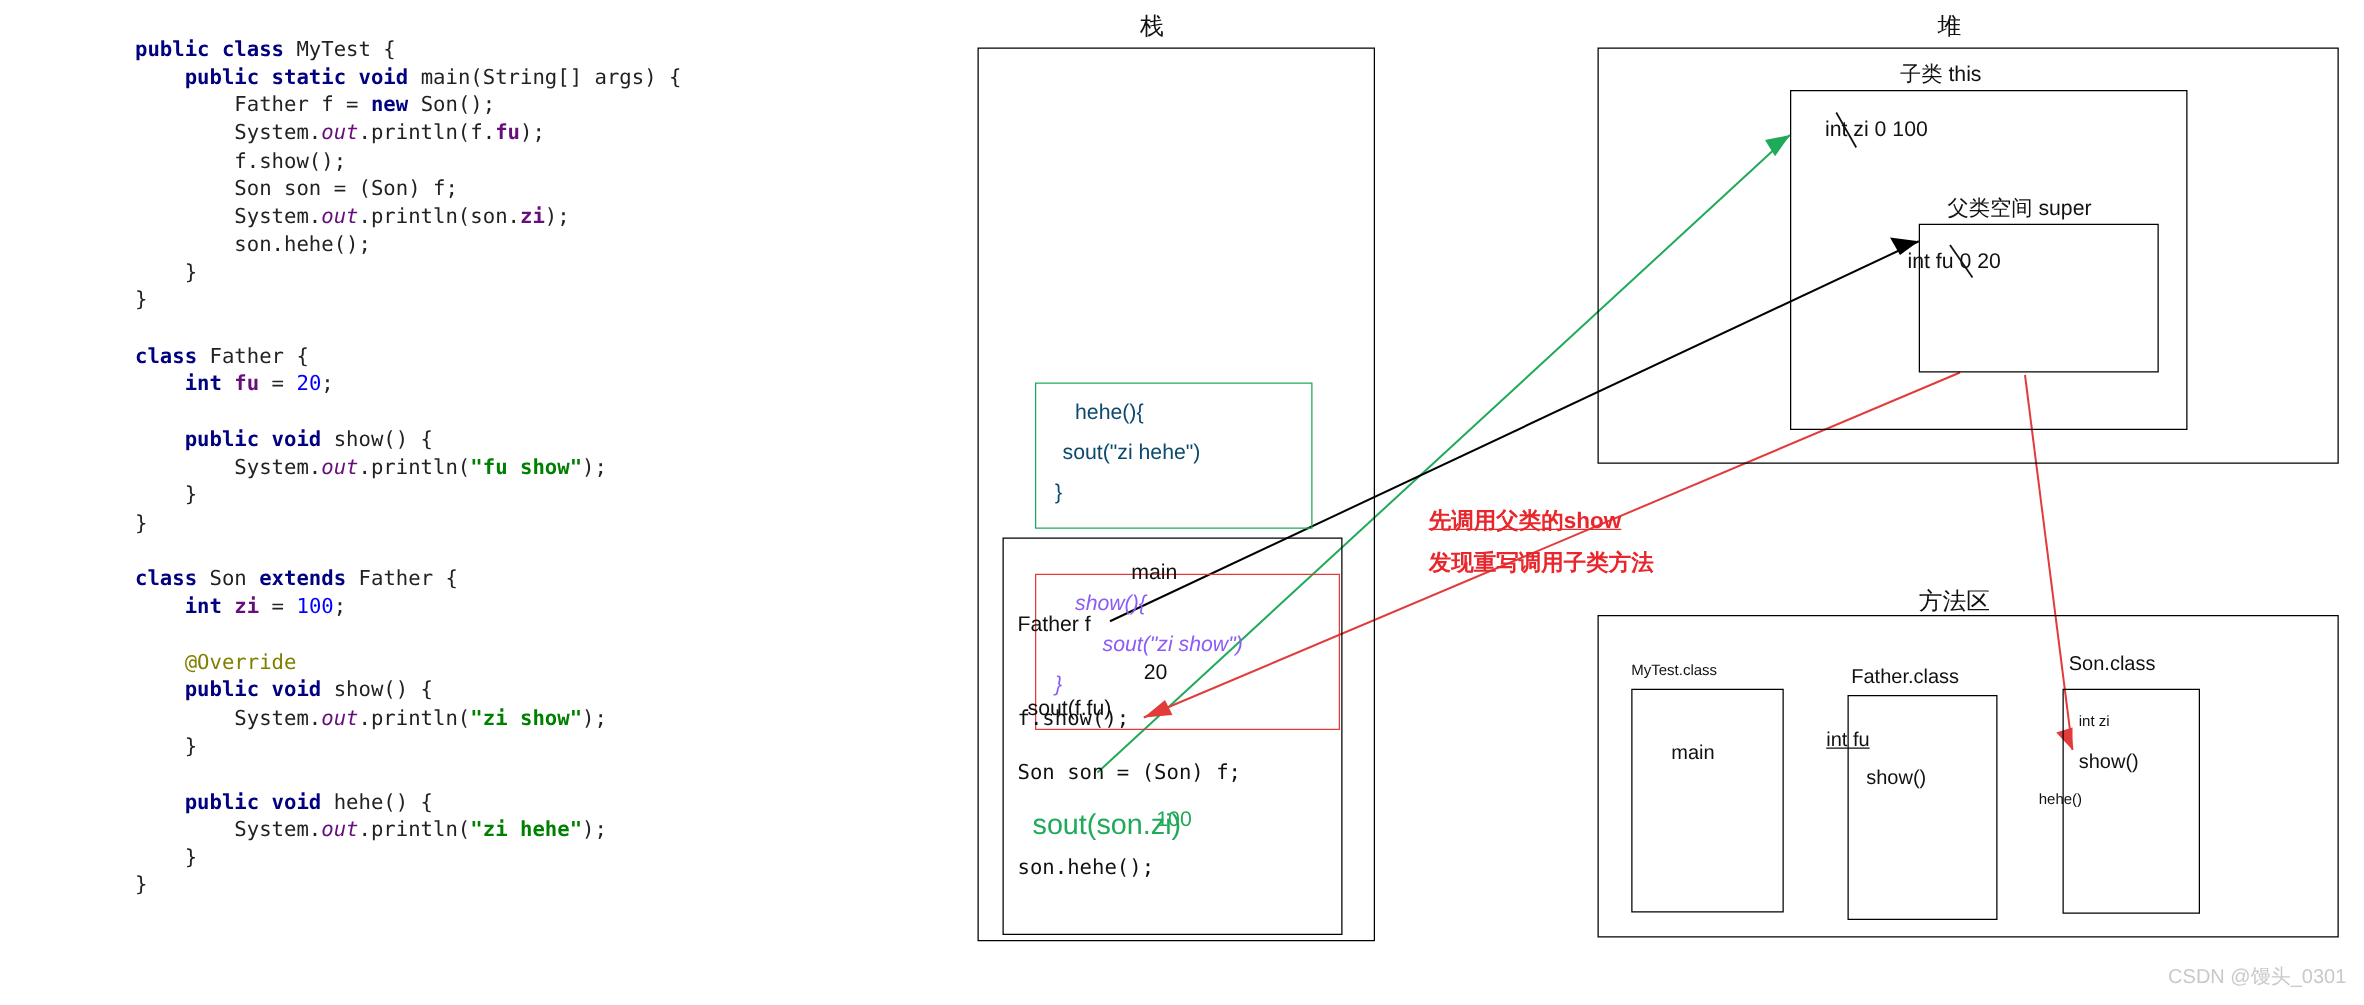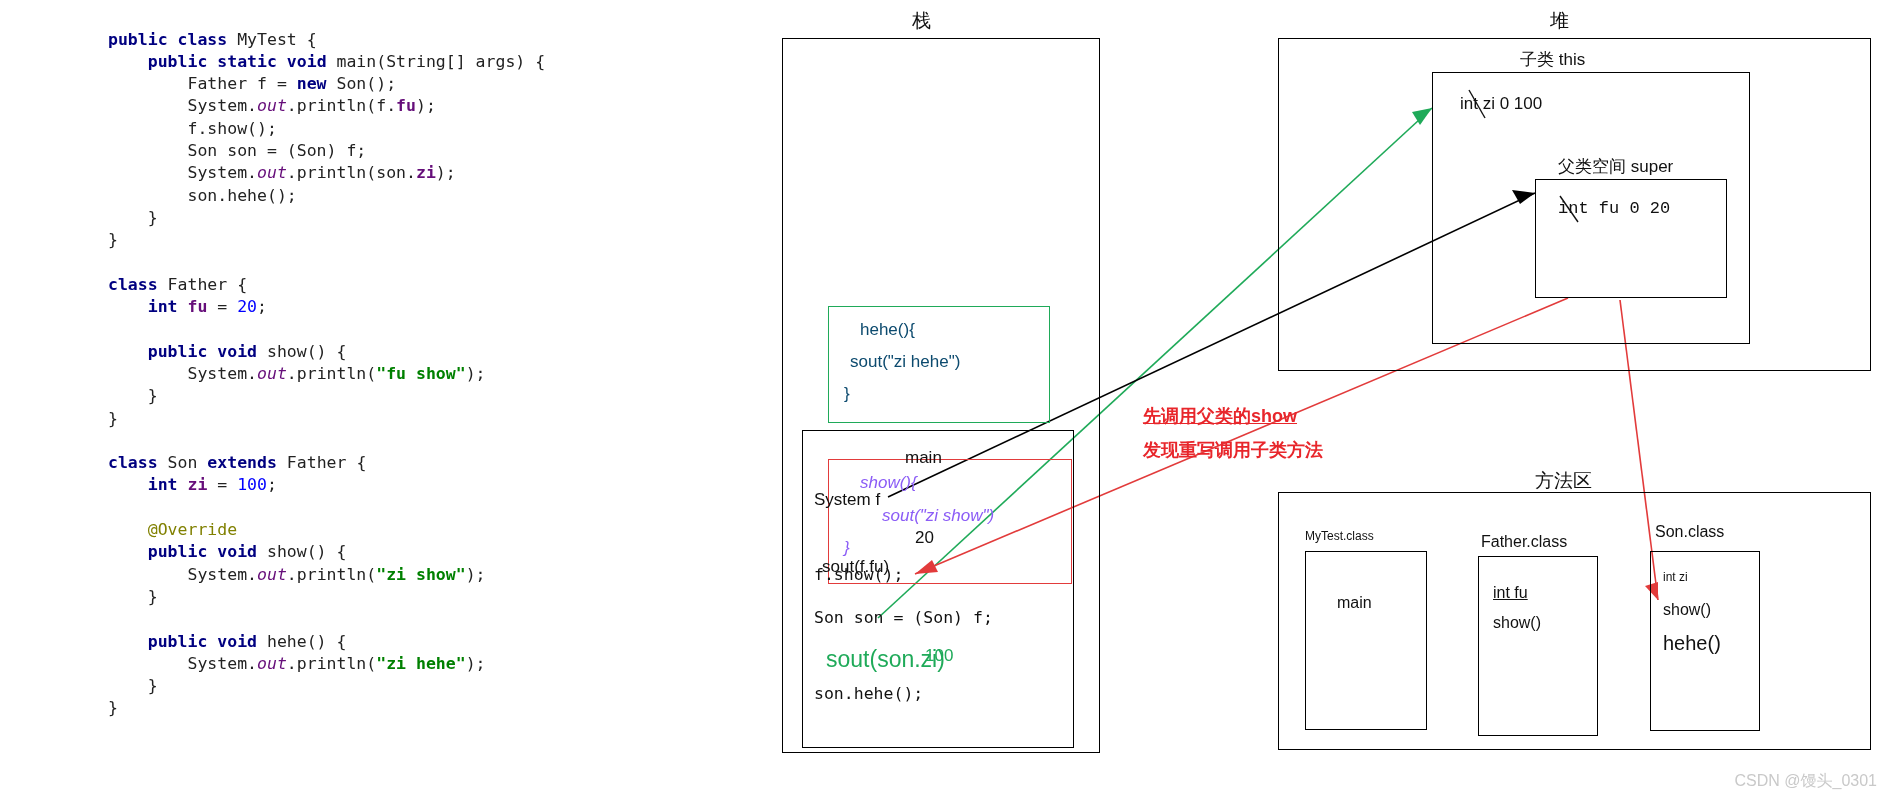--- a/index.html
+++ b/index.html
@@ -109,44 +109,44 @@
   
   #heap-area  { left: 518px; top: 38px;  width: 593px; height: 333px; }
   #heap-title { left: 790px; top: 8px;   font-size: 19px; }
 
   #this-box   { left: 672px; top: 72px;  width: 318px; height: 272px; }
   #this-title { left: 760px; top: 48px;  font-size: 17px; }
   #this-zi    { left: 700px; top: 94px;  font-size: 17px; }
 
   #super-box   { left: 775px; top: 179px; width: 192px; height: 119px; }
   #super-title { left: 798px; top: 155px; font-size: 17px; }
-  #super-fu    { left: 798px; top: 199px; font-size: 17px; font-family: Liberation Mono, monospace; }
+  #super-fu    { left: 766px; top: 199px; font-size: 17px; }
 
   
   #note-1 { left: 383px; top: 404px; font-size: 18px; font-weight: bold; color:#e8262b;text-decoration:underline; }
   #note-2 { left: 383px; top: 438px; font-size: 18px; font-weight: bold; color:#e8262b; }
 
   
   #method-area  { left: 518px; top: 492px; width: 593px; height: 258px; }
   #method-title { left: 775px; top: 468px; font-size: 19px; }
 
   #mytest-box   { left: 545px; top: 551px; width: 122px; height: 179px; }
   #mytest-title { left: 545px; top: 529px; font-size: 12px; }
   #mytest-main  { left: 577px; top: 594px; font-size: 16px; }
 
   #father-box   { left: 718px; top: 556px; width: 120px; height: 180px; }
   #father-title { left: 721px; top: 533px; font-size: 16px; }
-  #father-fu    { left: 733px; top: 584px; font-size: 16px; text-decoration: underline; }
+  #father-fu    { left: 701px; top: 584px; font-size: 16px; text-decoration: underline; }
   #father-show  { left: 733px; top: 614px; font-size: 16px; }
 
   #son-box      { left: 890px; top: 551px; width: 110px; height: 180px; }
   #son-title    { left: 895px; top: 523px; font-size: 16px; }
   #son-zi       { left: 903px; top: 570px; font-size: 12px; }
   #son-show     { left: 903px; top: 601px; font-size: 16px; }
-  #son-hehe     { left: 903px; top: 632px; font-size: 20px; }
+  #son-hehe     { left: 871px; top: 632px; font-size: 12px; }
 
   
   #arrows {
     position: absolute;
     left: 0; top: 0;
     width: 1131px; height: 804px;
     pointer-events: none;
   }
 
   
@@ -225,21 +225,21 @@
   <div class="lbl green-txt" id="hehe-l2">sout("zi hehe")</div>
   <div class="lbl green-txt" id="hehe-l3">}</div>
 
   <div class="box" id="show-frame"></div>
   <div class="lbl red-txt" id="show-l1">show(){</div>
   <div class="lbl red-txt" id="show-l2">sout("zi show")</div>
   <div class="lbl red-txt" id="show-l3">}</div>
 
   <div class="box" id="main-frame"></div>
   <div class="lbl sans-lbl" id="main-title">main</div>
-  <div class="lbl sans-lbl" id="main-father">System f</div>
+  <div class="lbl sans-lbl" id="main-father">Father f</div>
   <div class="lbl sans-lbl" id="main-sout1">sout(f.fu)</div>
   <div class="lbl sans-lbl" id="main-fu20">20</div>
   <div class="lbl mono-lbl" id="main-show">f.show();</div>
   <div class="lbl mono-lbl" id="main-son">Son son = (Son) f;</div>
   <div class="lbl sans-lbl" id="main-sout2">sout(son.zi)</div>
   <div class="lbl sans-lbl" id="main-100">100</div>
   <div class="lbl mono-lbl" id="main-hehe">son.hehe();</div>
 
   <div class="caption" id="heap-title">堆</div>
   <div class="box" id="heap-area"></div>

